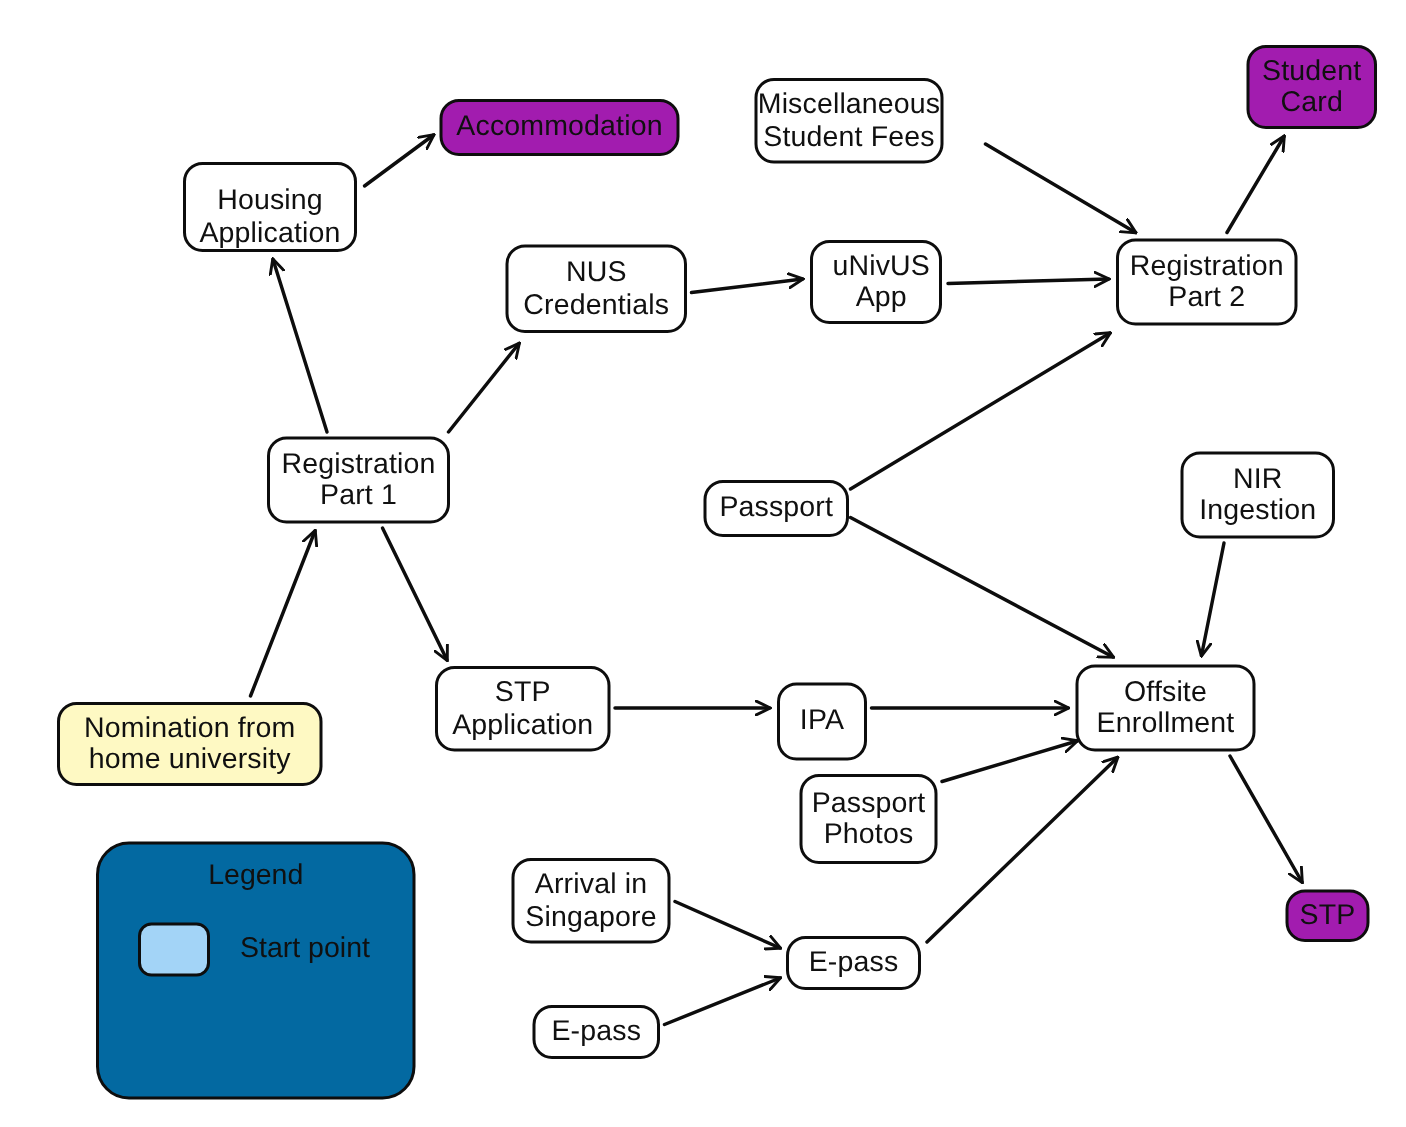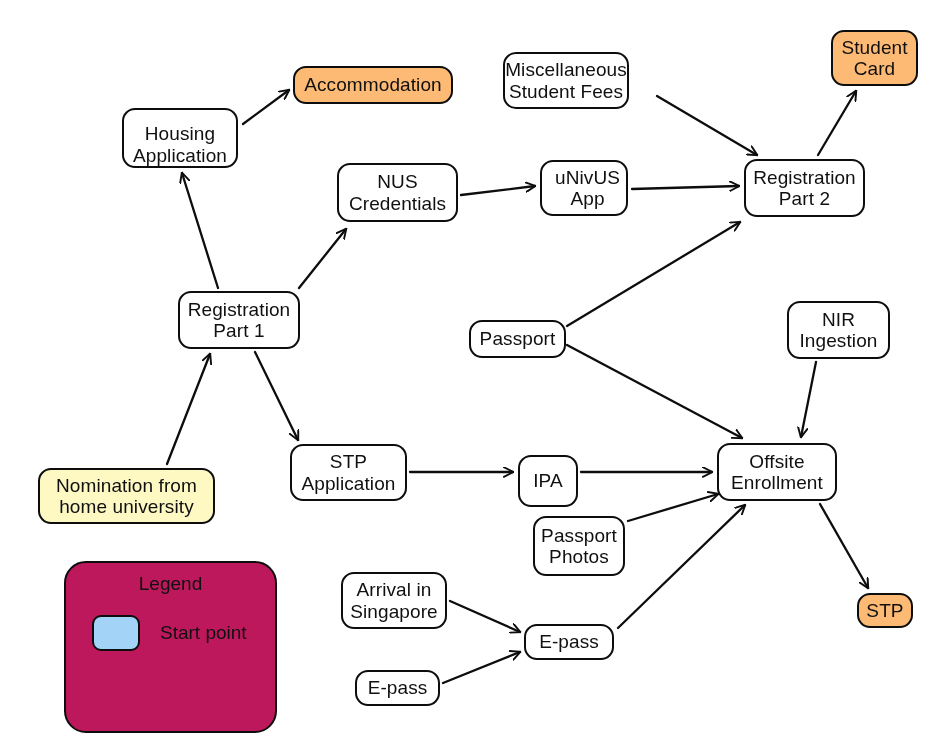--- a/index.html
+++ b/index.html
@@ -43,32 +43,32 @@
     color: #101010;
     font-size: 19px;
     letter-spacing: 0.1px;
     padding: 0 6px;
   }
   .node .node-label {
     display: block;
     white-space: pre-line;
   }
   .node.start-node { background: #fef9c3; }
-  .node.end-node   { background: #fdba74; }
+  .node.end-node   { background: #a21caf; }
 
   #legend-panel {
     position: absolute;
     left: 64px;
     top: 561px;
     width: 213px;
     height: 172px;
     box-sizing: border-box;
     border: 2.2px solid #0d0d0d;
     border-radius: 22px;
-    background: #be185d;
+    background: #0369a1;
   }
   #legend-title {
     position: absolute;
     top: 10px;
     left: 0;
     width: 100%;
     text-align: center;
     font-size: 19px;
     color: #101010;
   }

